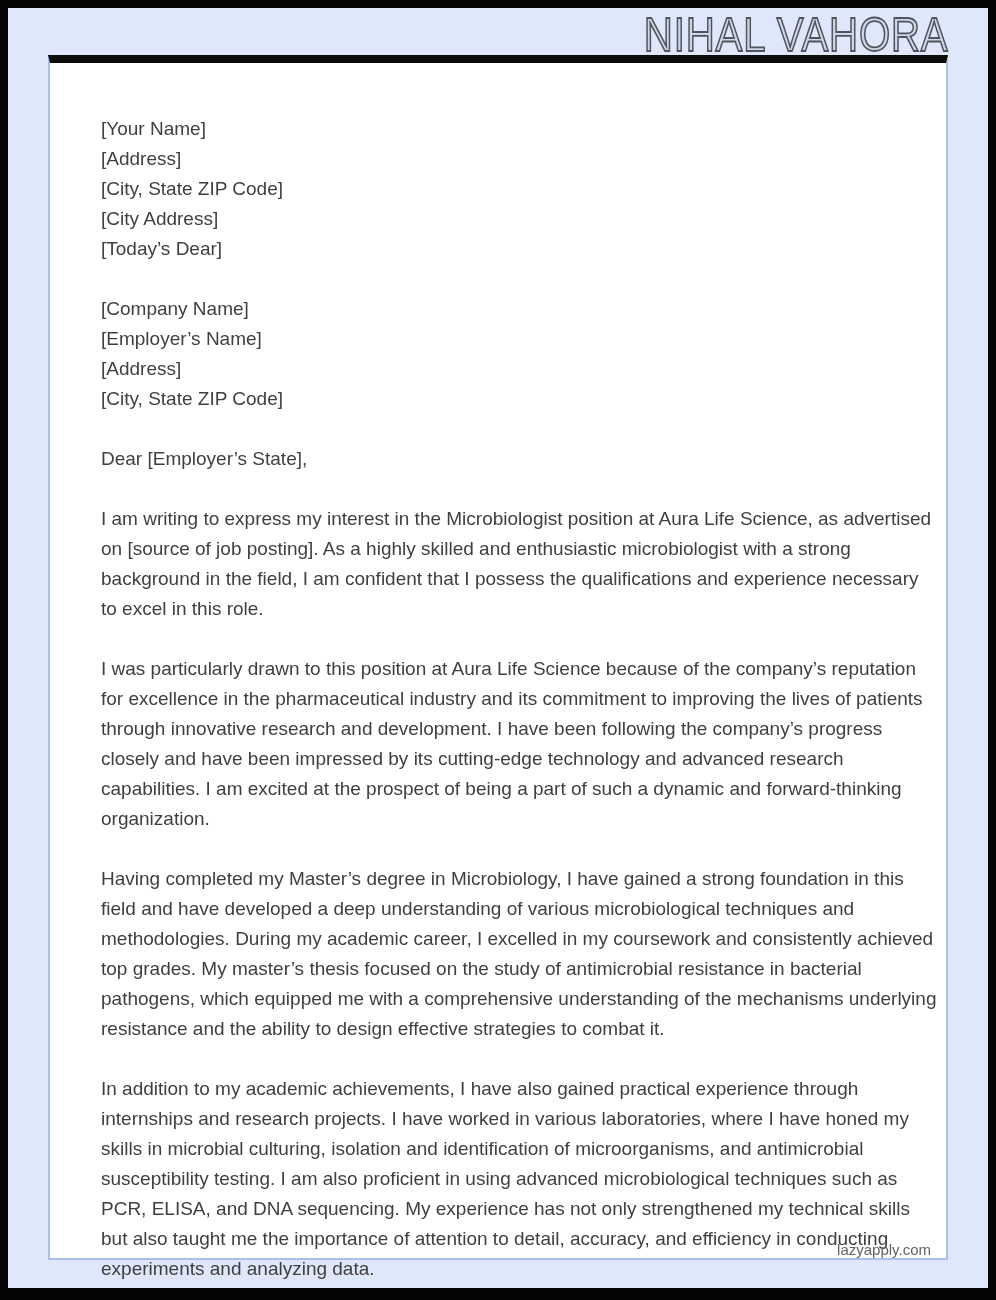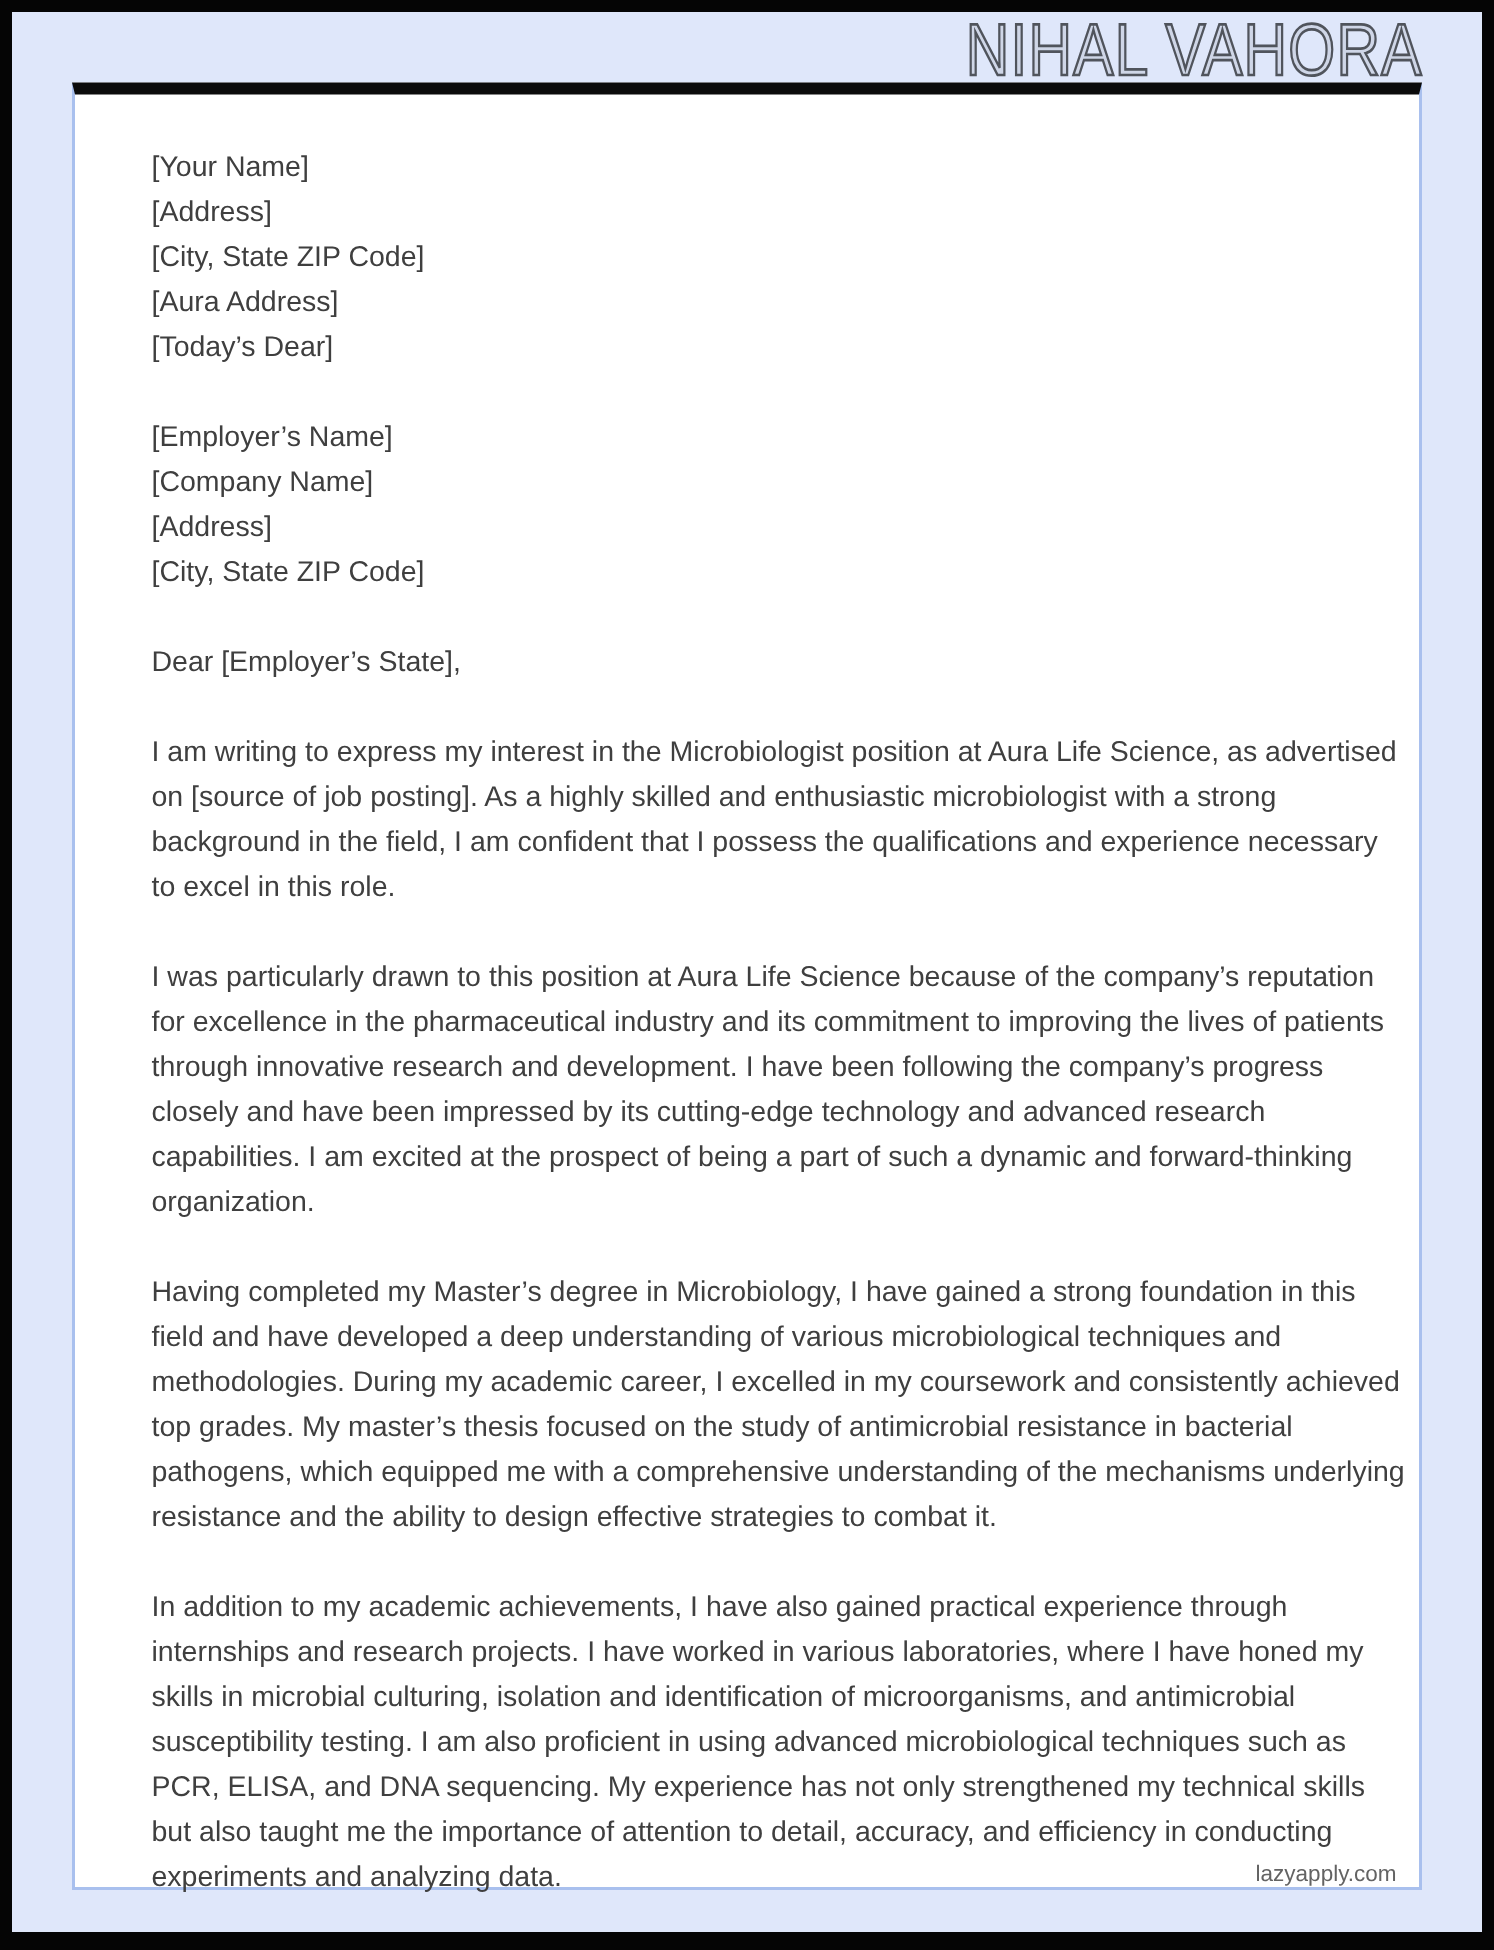--- a/index.html
+++ b/index.html
@@ -45,21 +45,21 @@
   }
   .content {
     box-sizing: border-box;
     width: 100%;
     padding: 34px 8px 0 51px;
     font-size: 19px;
     line-height: 30px;
     color: #3f3f3f;
     overflow: visible;
   }
-  .content .block { margin: 0 0 30px 0; }
+  .content .block { margin: 17px 0 30px 0; }
   .content p { margin: 0 0 30px 0; max-width: 840px; }
   .watermark {
     position: absolute;
     right: 15px;
     bottom: 0px;
     font-size: 15px;
     line-height: 17px;
     color: #636363;
   }
 </style>
@@ -70,27 +70,27 @@
 
   <div class="brand">NIHAL VAHORA</div>
 
   <div class="page">
     <div class="content">
 
       <div class="block">
         <div>[Your Name]</div>
         <div>[Address]</div>
         <div>[City, State ZIP Code]</div>
-        <div>[Aura Address]</div>
+        <div>[City Address]</div>
         <div>[Today’s Dear]</div>
       </div>
 
       <div class="block">
+        <div>[Company Name]</div>
         <div>[Employer’s Name]</div>
-        <div>[Company Name]</div>
         <div>[Address]</div>
         <div>[City, State ZIP Code]</div>
       </div>
 
       <div class="block">Dear [Employer’s State],</div>
 
       <p>I am writing to express my interest in the Microbiologist position at Aura Life Science, as advertised on [source of job posting]. As a highly skilled and enthusiastic microbiologist with a strong background in the field, I am confident that I possess the qualifications and experience necessary to excel in this role.</p>
       <p>I was particularly drawn to this position at Aura Life Science because of the company’s reputation for excellence in the pharmaceutical industry and its commitment to improving the lives of patients through innovative research and development. I have been following the company’s progress closely and have been impressed by its cutting-edge technology and advanced research capabilities. I am excited at the prospect of being a part of such a dynamic and forward-thinking organization.</p>
       <p>Having completed my Master’s degree in Microbiology, I have gained a strong foundation in this field and have developed a deep understanding of various microbiological techniques and methodologies. During my academic career, I excelled in my coursework and consistently achieved top grades. My master’s thesis focused on the study of antimicrobial resistance in bacterial pathogens, which equipped me with a comprehensive understanding of the mechanisms underlying resistance and the ability to design effective strategies to combat it.</p>
       <p>In addition to my academic achievements, I have also gained practical experience through internships and research projects. I have worked in various laboratories, where I have honed my skills in microbial culturing, isolation and identification of microorganisms, and antimicrobial susceptibility testing. I am also proficient in using advanced microbiological techniques such as PCR, ELISA, and DNA sequencing. My experience has not only strengthened my technical skills but also taught me the importance of attention to detail, accuracy, and efficiency in conducting experiments and analyzing data.</p>

